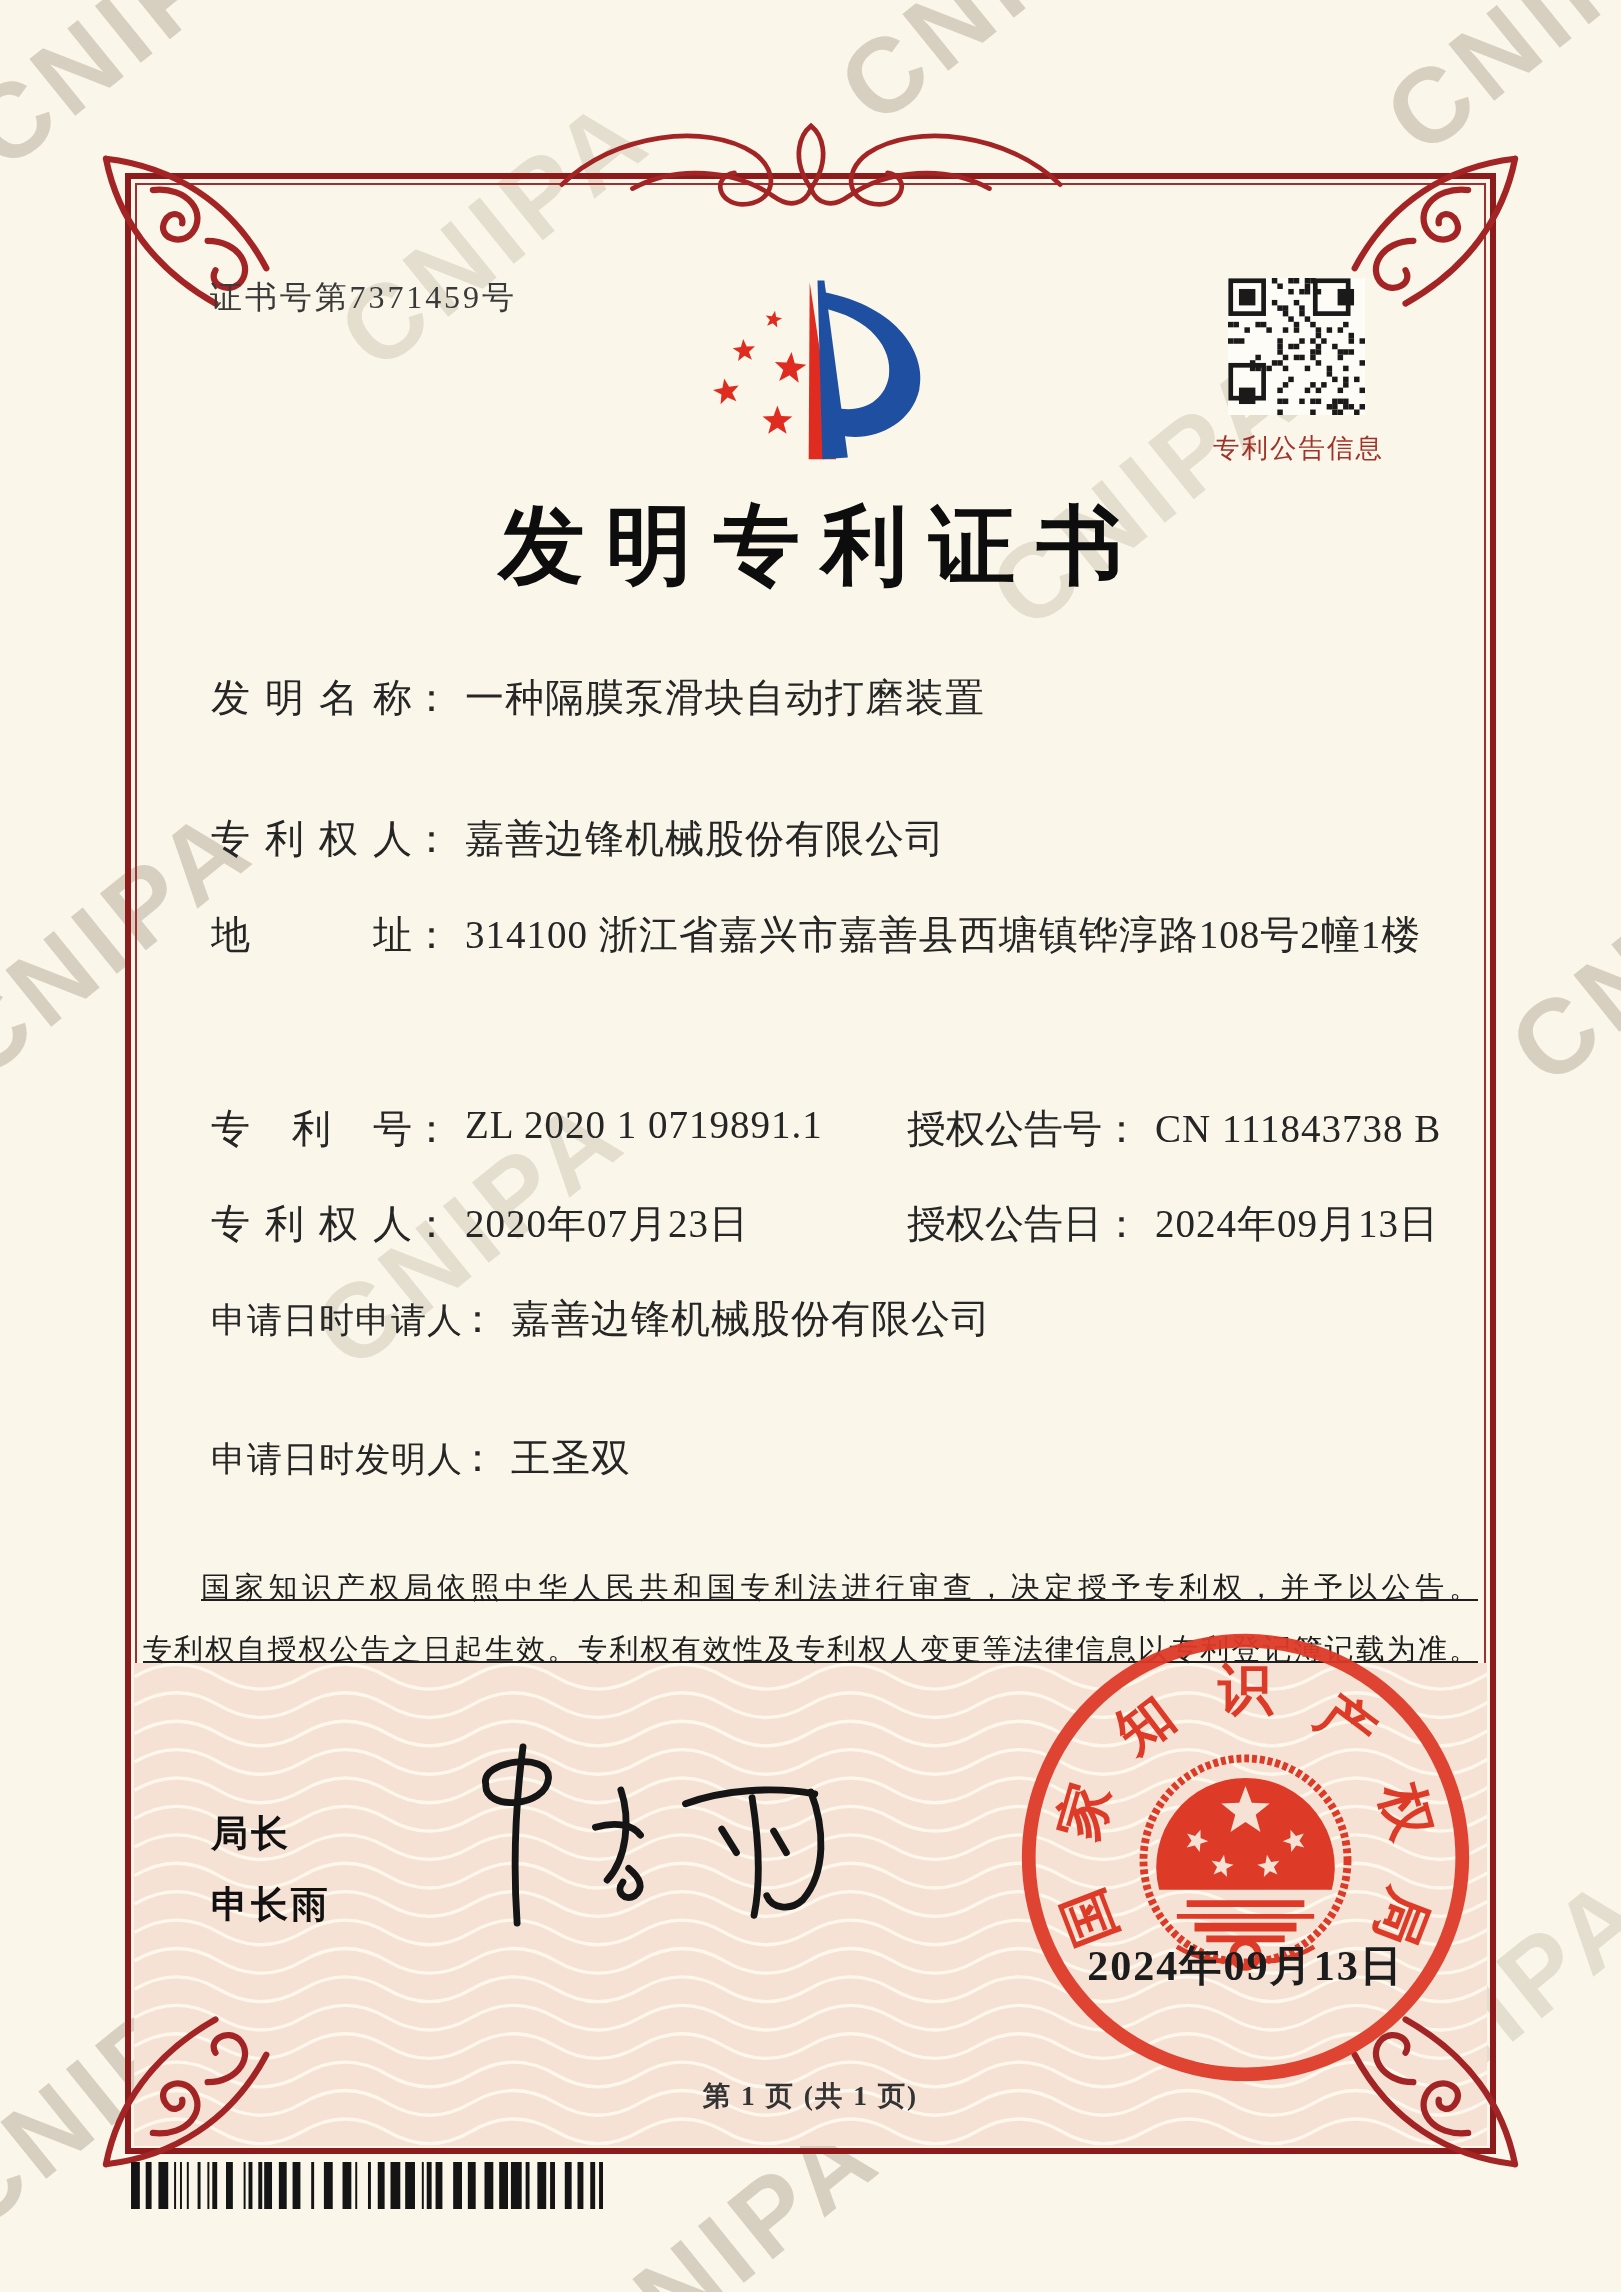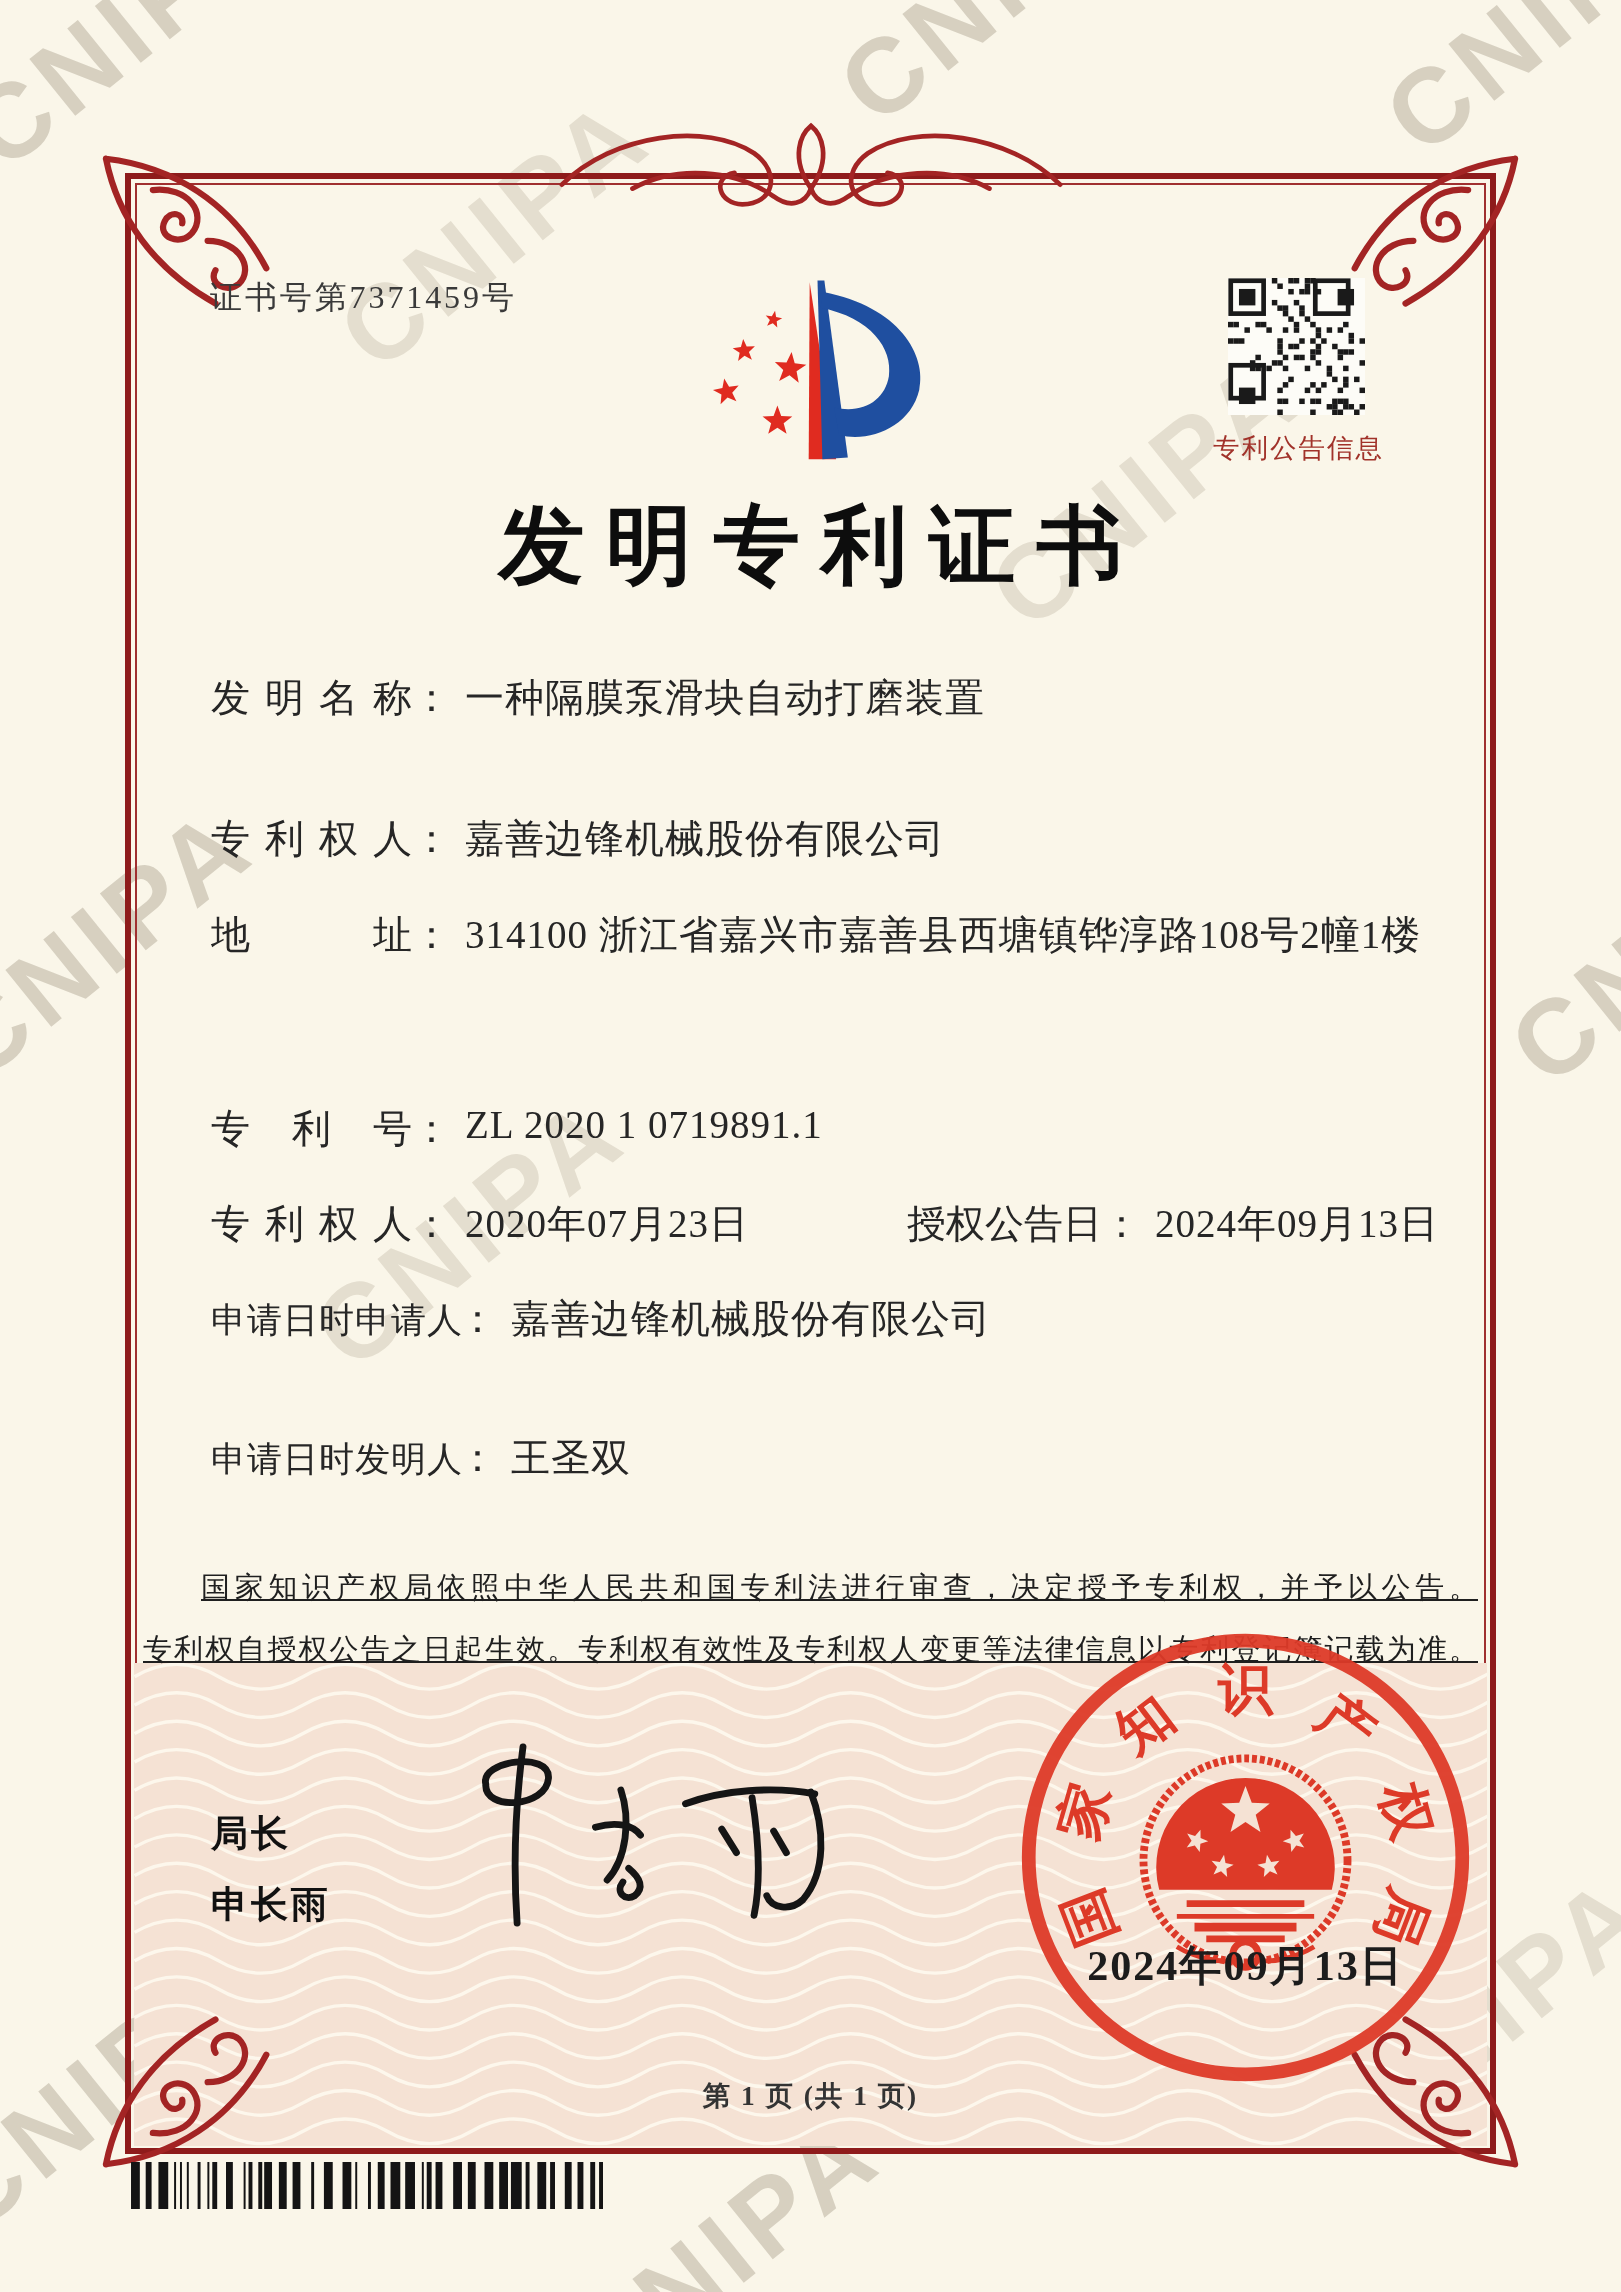--- a/index.html
+++ b/index.html
@@ -295,20 +295,23 @@
       <span class="lab"><span class="jt">发明名称</span><span class="colon">：</span></span><span class="val">一种隔膜泵滑块自动打磨装置</span>
     </div>
     <div class="row" style="top:812px">
       <span class="lab"><span class="jt">专利权人</span><span class="colon">：</span></span><span class="val">嘉善边锋机械股份有限公司</span>
     </div>
     <div class="row" style="top:908px">
       <span class="lab"><span class="jt">地址</span><span class="colon">：</span></span><span class="val">314100 浙江省嘉兴市嘉善县西塘镇铧淳路108号2幢1楼</span>
     </div>
     <div class="row" style="top:1102px">
       <span class="lab"><span class="jt">专利号</span><span class="colon">：</span></span><span class="val">ZL 2020 1 0719891.1</span>
+      <span class="cell-r">
+        <span class="lab">授权公告号</span><span class="colon">：</span><span class="val">CN 111843738 B</span>
+      </span>
     </div>
     <div class="row" style="top:1197px">
       <span class="lab"><span class="jt">专利权人</span><span class="colon">：</span></span><span class="val">2020年07月23日</span>
       <span class="cell-r">
         <span class="lab">授权公告日</span><span class="colon">：</span><span class="val">2024年09月13日</span>
       </span>
     </div>
     <div class="row" style="top:1292px">
       <span class="lab"><span class="jt7">申请日时申请人</span><span class="colon">：</span></span><span class="val">嘉善边锋机械股份有限公司</span>
     </div>

